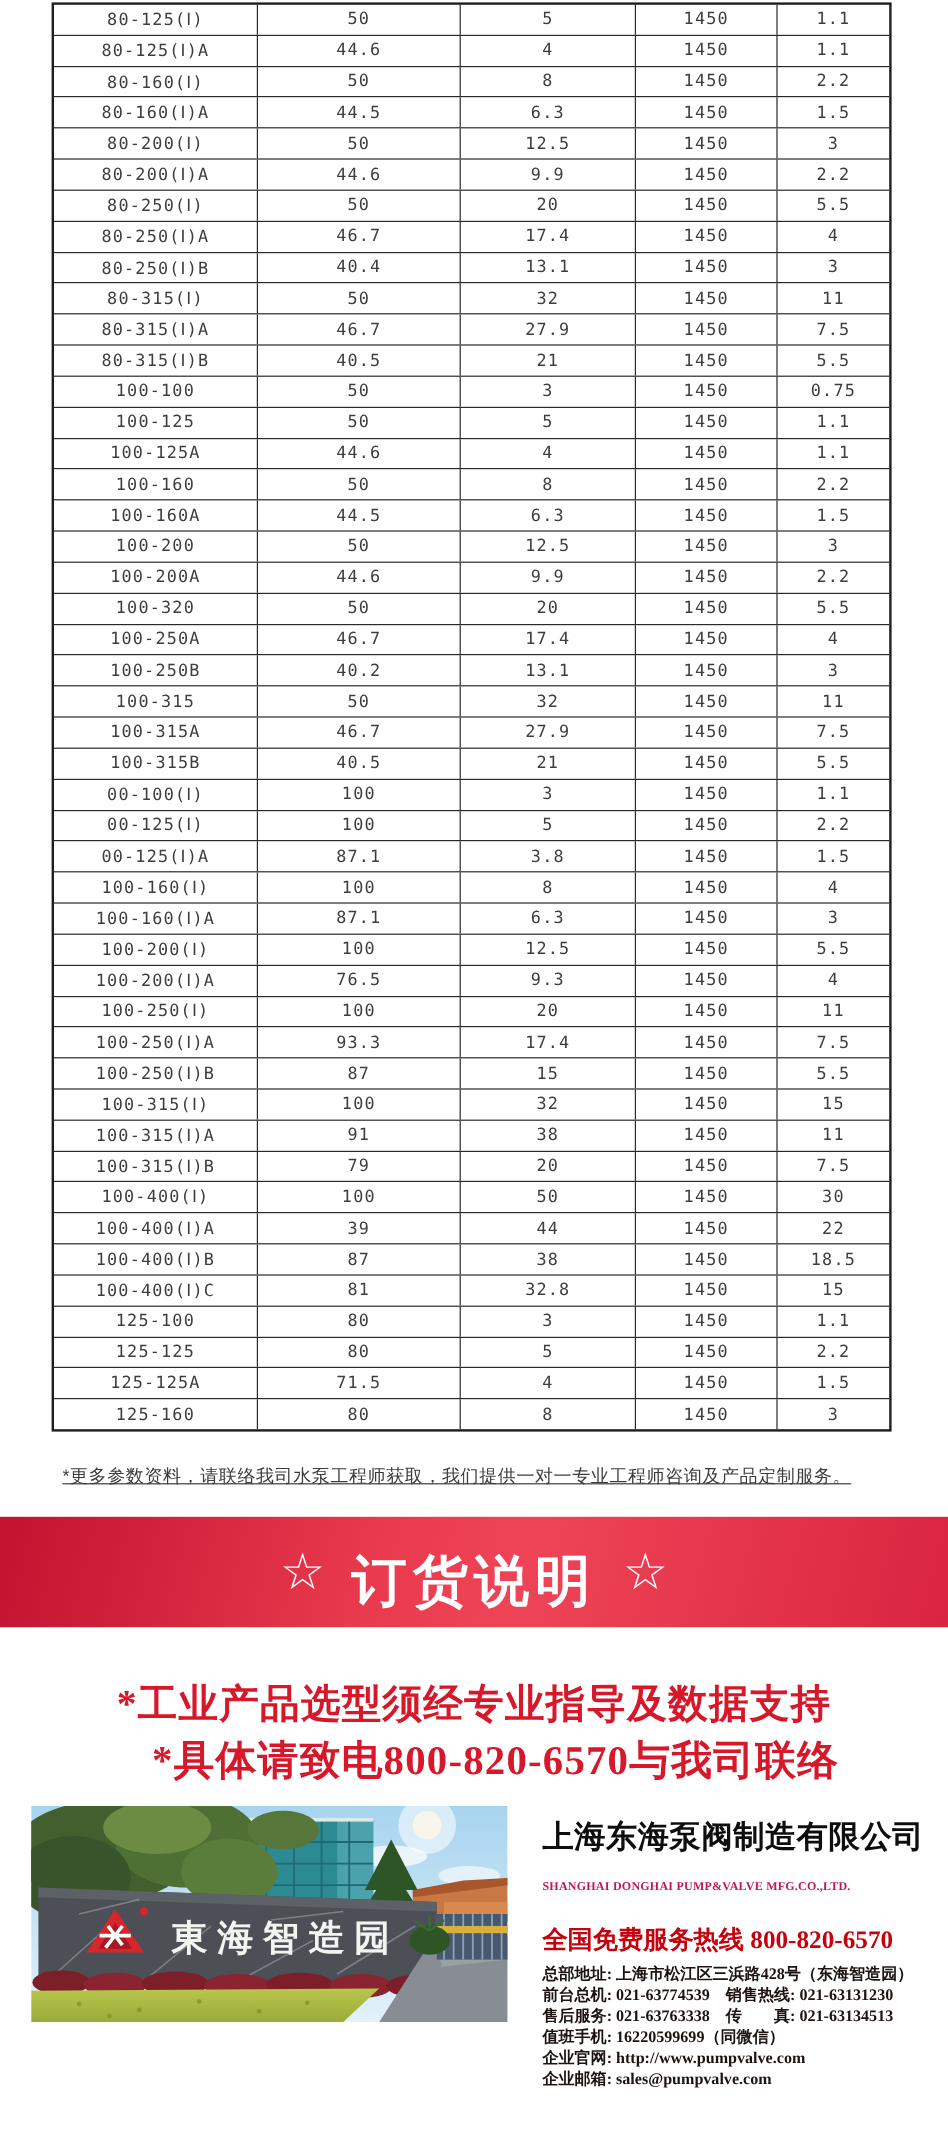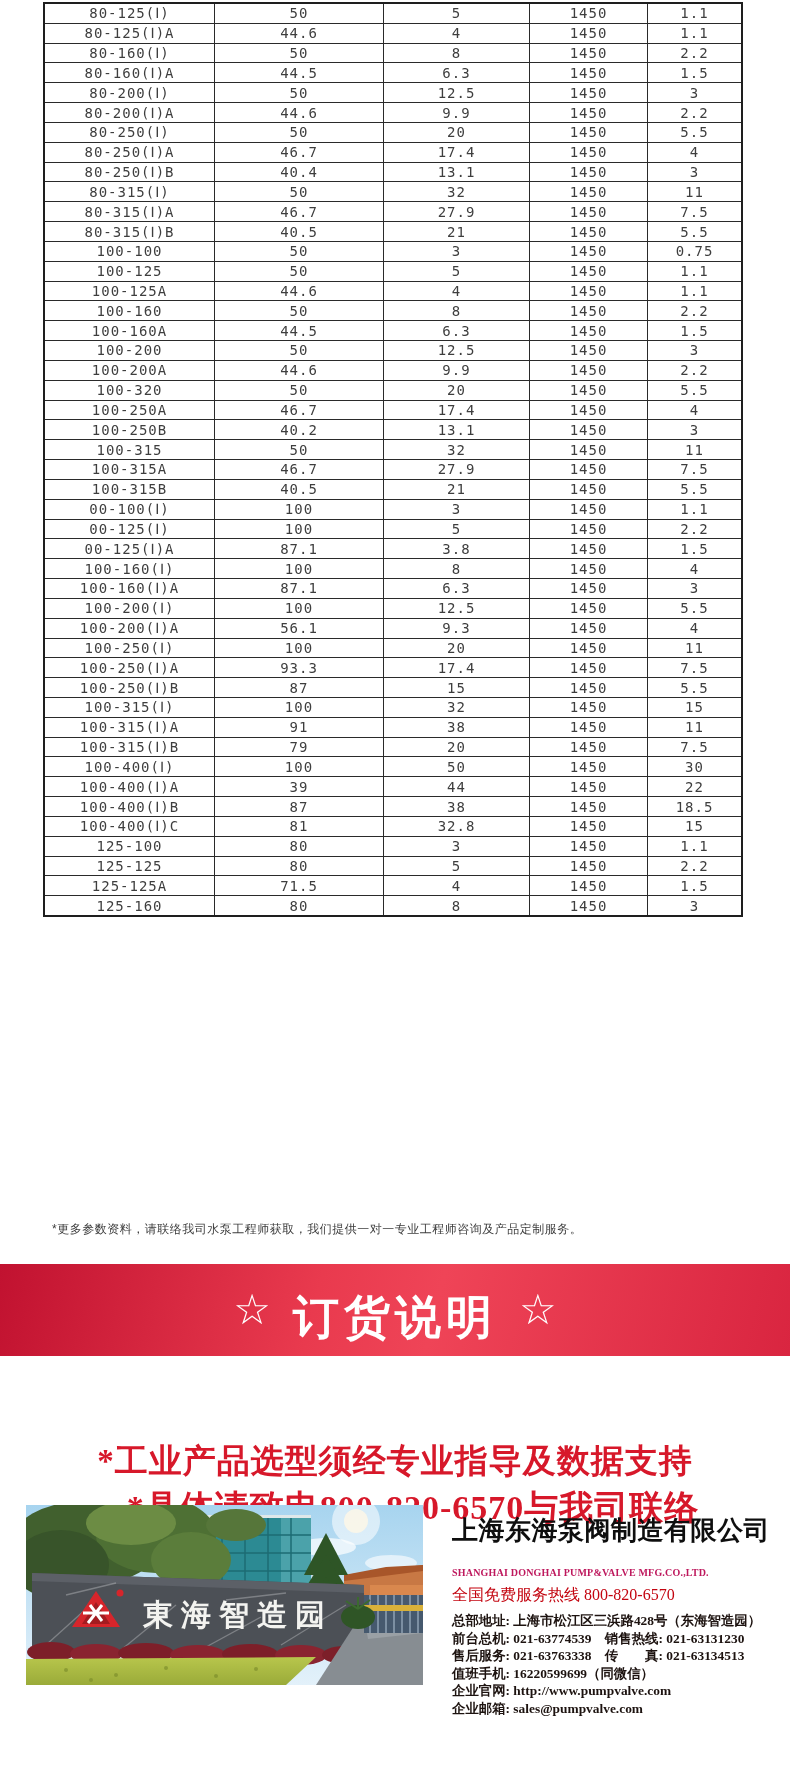--- a/index.html
+++ b/index.html
@@ -1,59 +1,59 @@
 <!DOCTYPE html>
 <html><head>
 <meta charset="utf-8">
 <style>
   html,body{margin:0;padding:0;background:#fff;}
   .page{position:relative;width:790px;height:1782px;background:#ffffff;overflow:hidden;
         font-family:"Liberation Sans",sans-serif;}
 
   
-  .spec-table{position:absolute;left:43px;top:2px;width:700px;height:915px;
+  .spec-table{position:absolute;left:43px;top:2px;width:700px;height:1191px;
               border:2px solid #1e1e1e;box-sizing:border-box;display:flex;flex-direction:column;}
   .trow{flex:1;display:flex;border-top:1px solid #2a2a2a;}
   .trow:first-child{border-top:none;}
   .tcell{display:flex;align-items:center;justify-content:center;
          font-family:"DejaVu Sans Mono","Liberation Mono",monospace;
          font-size:14px;color:#3e3e3e;letter-spacing:1px;box-sizing:border-box;}
   .c1{width:170px;border-right:1px solid #2a2a2a;}
   .c2{width:169px;border-right:1px solid #2a2a2a;}
   .c3{width:146px;border-right:1px solid #2a2a2a;}
   .c4{width:118px;border-right:1px solid #2a2a2a;}
   .c5{flex:1;}
 
   
-  .note{position:absolute;left:52px;top:1221px;width:700px;font-size:12px;color:#3c3c3c;
-        letter-spacing:0.5px;}
+  .note{position:absolute;left:52px;top:1221px;width:700px;font-size:15px;color:#3c3c3c;
+        letter-spacing:0.5px;text-decoration:underline;}
 
   
   .banner{position:absolute;left:0;top:1264px;width:790px;height:92px;
           background:linear-gradient(104deg,#c11230 0%,#e93a4e 40%,#ef4457 55%,#d92540 100%);
           display:flex;align-items:center;justify-content:center;color:#ffffff;}
   .banner .star{font-size:42px;line-height:1;font-weight:400;margin:0 22px;}
   .banner .title{font-size:46px;font-weight:900;letter-spacing:5px;
                  font-family:"Liberation Sans",sans-serif;margin-top:15px;}
 
   
   .slogans{position:absolute;left:0;top:1398px;width:790px;text-align:center;
            color:#d7182a;font-family:"Liberation Serif","DejaVu Serif",serif;font-weight:700;}
-  .slogan1{font-size:33px;line-height:46px;letter-spacing:1px;margin-top:40px;}
+  .slogan1{font-size:33px;line-height:46px;letter-spacing:1px;}
   .slogan2{font-size:34px;line-height:47px;letter-spacing:1px;padding-left:36px;}
 
   
   .photo{position:absolute;left:26px;top:1505px;width:397px;height:180px;}
 
   
   .company{position:absolute;left:452px;top:1513px;width:320px;}
   .company .cname{font-size:26px;font-weight:800;color:#0e0e0e;letter-spacing:0.5px;white-space:nowrap;}
   .company .cname-en{font-size:10px;font-weight:700;color:#be185d;margin-top:19px;white-space:nowrap;
                      font-family:"Liberation Serif","DejaVu Serif",serif;letter-spacing:0.2px;}
-  .company .hotline{font-size:16px;font-weight:400;color:#c3040f;margin-top:7px;white-space:nowrap;
+  .company .hotline{font-size:21px;font-weight:700;color:#c3040f;margin-top:24px;white-space:nowrap;
                     font-family:"Liberation Serif","DejaVu Serif",serif;}
   .contacts{margin-top:6px;}
   .contact-line{font-size:13.4px;font-weight:700;color:#1d1310;line-height:17.6px;white-space:nowrap;
                 font-family:"Liberation Serif","DejaVu Serif",serif;}
 </style>
 </head>
 <body>
 
 <div class="page">
 
@@ -270,21 +270,21 @@
       </div>
       <div class="trow">
         <div class="tcell c1">100-200(Ⅰ)</div>
         <div class="tcell c2">100</div>
         <div class="tcell c3">12.5</div>
         <div class="tcell c4">1450</div>
         <div class="tcell c5">5.5</div>
       </div>
       <div class="trow">
         <div class="tcell c1">100-200(Ⅰ)A</div>
-        <div class="tcell c2">56.1</div>
+        <div class="tcell c2">76.5</div>
         <div class="tcell c3">9.3</div>
         <div class="tcell c4">1450</div>
         <div class="tcell c5">4</div>
       </div>
       <div class="trow">
         <div class="tcell c1">100-250(Ⅰ)</div>
         <div class="tcell c2">100</div>
         <div class="tcell c3">20</div>
         <div class="tcell c4">1450</div>
         <div class="tcell c5">11</div>

